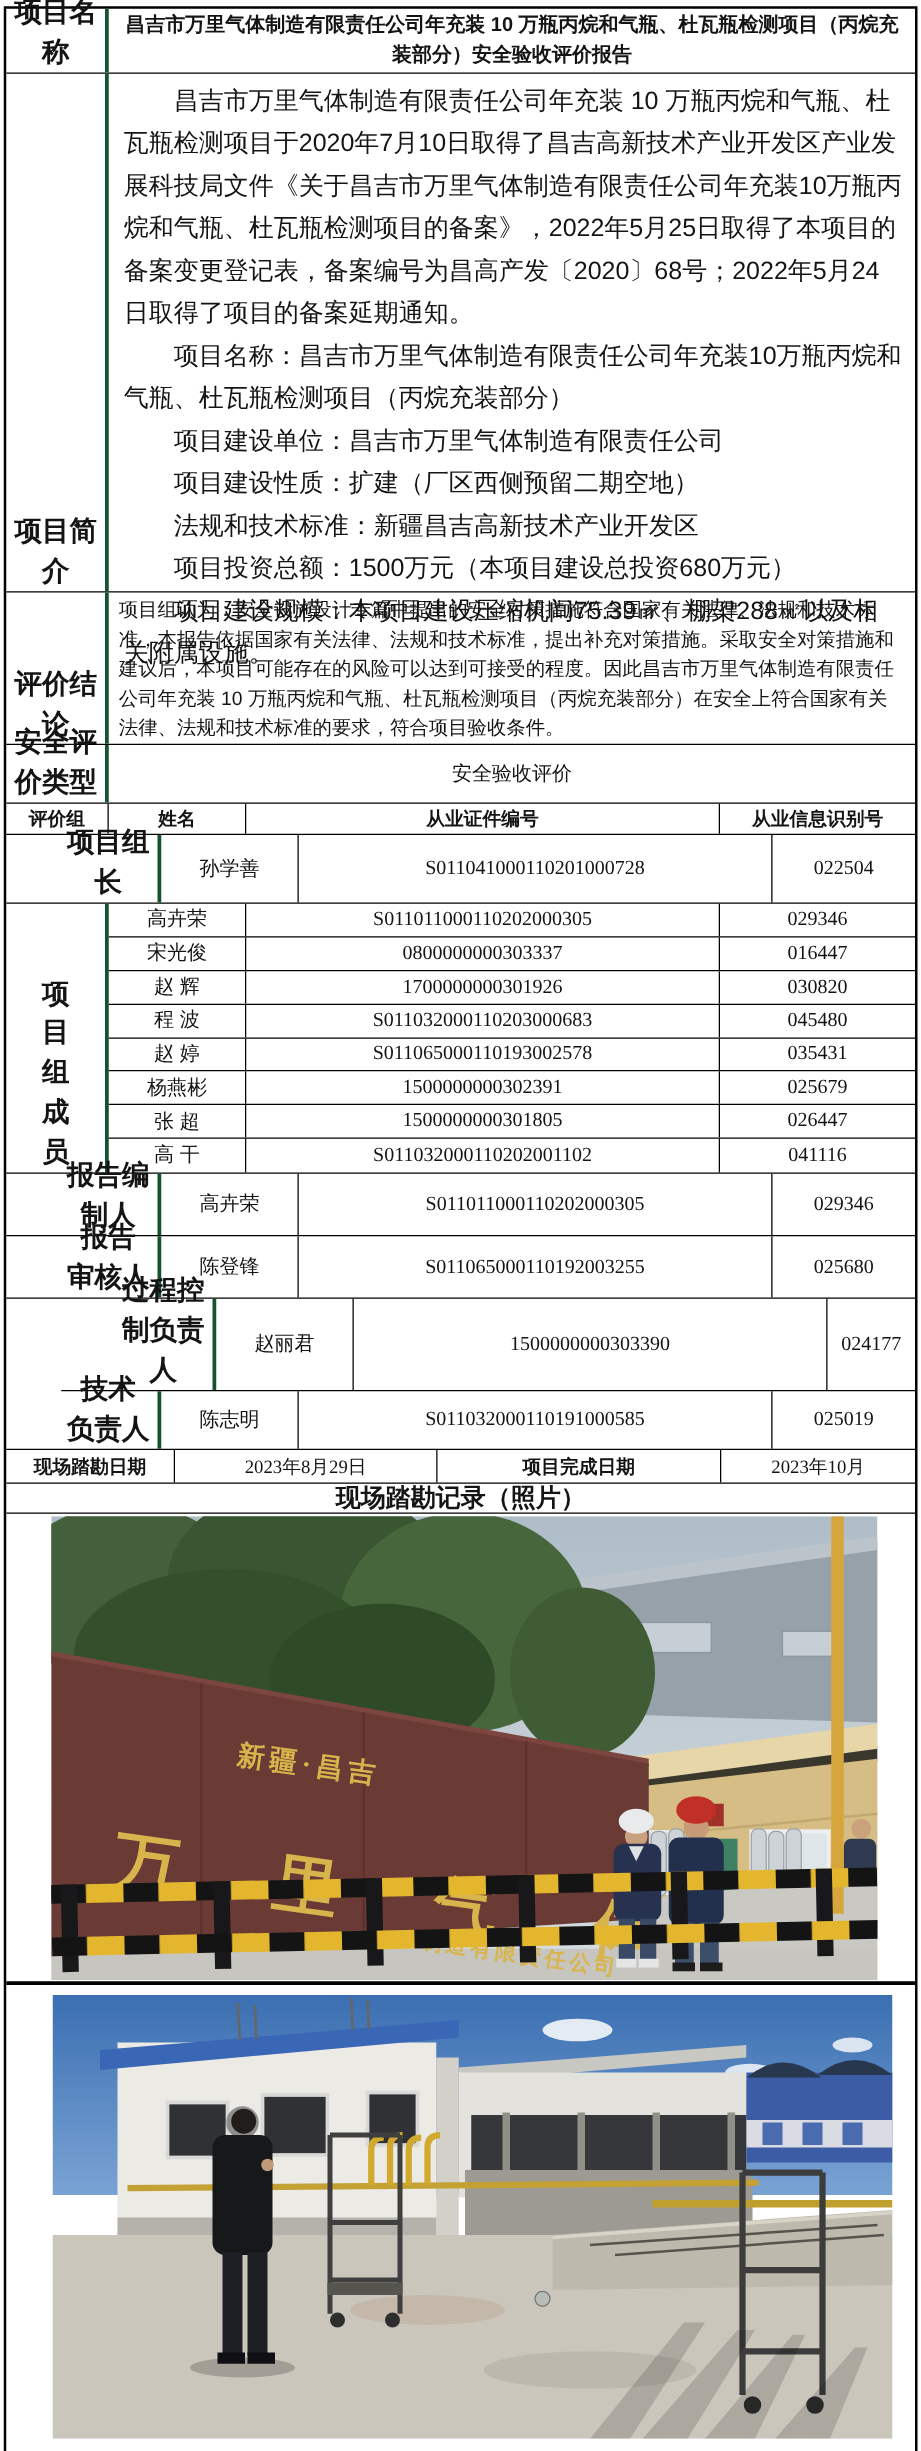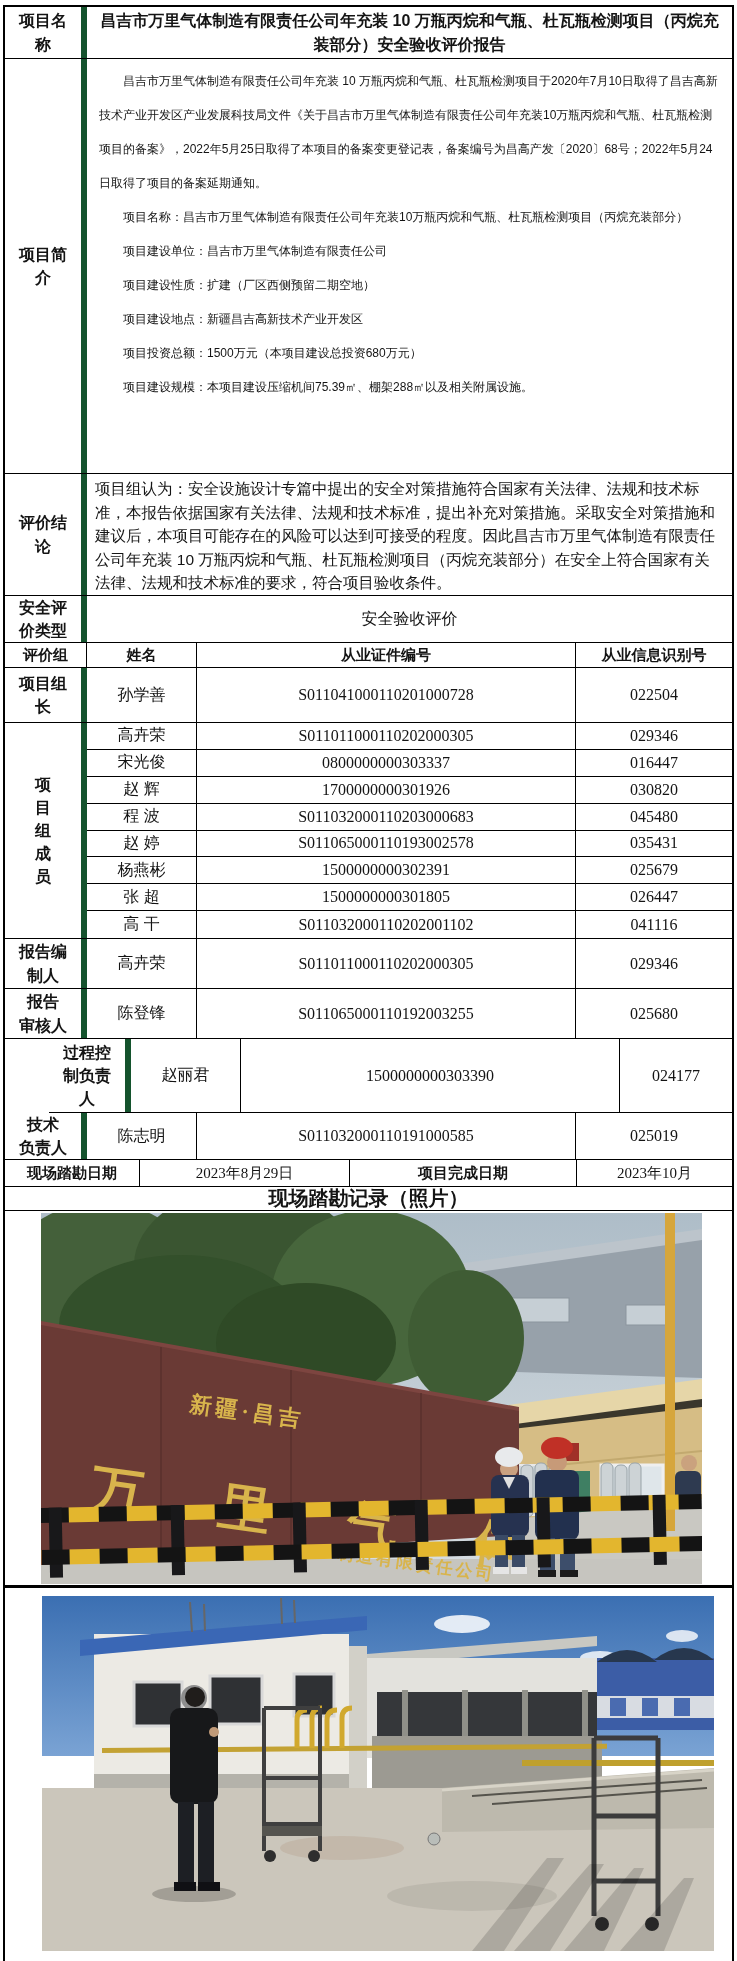--- a/index.html
+++ b/index.html
@@ -1,51 +1,51 @@
 <!DOCTYPE html>
 <html><head>
 <meta charset="utf-8">
 <style>
   * { box-sizing: border-box; margin: 0; padding: 0; }
   html,body { width: 737px; height: 1961px; background: #fff; overflow: hidden;
     font-family: "Liberation Sans","DejaVu Sans",sans-serif; color: #141414; }
   .doc { position: absolute; left: 3px; top: 5px; width: 731px; border: 2px solid #000; background:#fff; }
   .row { display: flex; border-bottom: 1px solid #000; }
   .row:last-child { border-bottom: none; }
-  .lblcell { width: 82px; flex: 0 0 82px; border-right: 6px solid #14532d;
-    display: flex; align-items: center; justify-content: center;
-    font-weight: bold; font-size: 16px; text-align: center; }
+  .lblcell { width: 82px; flex: 0 0 82px; border-right: 3px solid #14532d;
+    display: flex; align-items: flex-end; justify-content: center;
+    font-weight: bold; font-size: 22px; text-align: center; }
   .lbl { white-space: pre-line; line-height: 1.45; }
   .content { flex: 1; }
   .num { font-family: "Liberation Serif","DejaVu Serif",serif; }
 
   .r-title { height: 52px; }
   .r-title .content { display:flex; align-items:center; justify-content:center;
     font-weight:bold; font-size:16px; line-height:24px; text-align:center; padding:2px 12px; }
 
   .r-intro { height: 415px; }
-  .r-intro .content { padding: 5px 10px 0 12px; font-size: 12px; line-height: 34px; }
+  .r-intro .content { padding: 5px 10px 0 12px; font-size: 20px; line-height: 34px; }
   .r-intro p { text-indent: 2em; }
 
   .r-concl { height: 122px; }
   .r-concl .content { padding: 3px 8px 0 8px; font-size: 15.5px; line-height: 23.5px; }
 
   .r-etype { height: 47px; }
   .r-etype .content { display:flex; align-items:center; justify-content:center; font-size:16px; }
 
   .r-ghead { height: 25px; font-weight: bold; font-size: 15px; }
   .c-name  { width: 110px; flex: 0 0 110px; border-right: 1px solid #000;
     display:flex; align-items:center; justify-content:center; }
   .c-cert  { width: 379px; flex: 0 0 379px; border-right: 1px solid #000;
     display:flex; align-items:center; justify-content:center; }
   .c-id    { flex: 1; display:flex; align-items:center; justify-content:center; }
   .c-grp   { width: 82px; flex: 0 0 82px; border-right: 1px solid #000;
     display:flex; align-items:center; justify-content:center; }
 
-  .p-row { font-size: 16px; }
+  .p-row { font-size: 16px; padding-left: 42px; }
   .p-row .c-cert, .p-row .c-id { font-size: 16px; }
   .r-leader { height: 55px; }
   .r-members { height: 216px; }
   .memcol { flex: 1; display: flex; flex-direction: column; }
   .memrow { display: flex; height: 27px; border-bottom: 1px solid #000; font-size: 16px; }
   .memrow:last-child { border-bottom: none; }
   .r-writer { height: 50px; }
   .r-review { height: 50px; }
   .r-process { height: 74px; margin-left: 44px; }
   .r-tech { height: 47px; }
@@ -84,21 +84,21 @@
   <div class="row r-intro">
     <div class="lblcell">
         <span class="lbl">项目简
 介</span>
       </div>
     <div class="content">
       <p>昌吉市万里气体制造有限责任公司年充装 10 万瓶丙烷和气瓶、杜瓦瓶检测项目于2020年7月10日取得了昌吉高新技术产业开发区产业发展科技局文件《关于昌吉市万里气体制造有限责任公司年充装10万瓶丙烷和气瓶、杜瓦瓶检测项目的备案》，2022年5月25日取得了本项目的备案变更登记表，备案编号为昌高产发〔2020〕68号；2022年5月24日取得了项目的备案延期通知。</p>
       <p>项目名称：昌吉市万里气体制造有限责任公司年充装10万瓶丙烷和气瓶、杜瓦瓶检测项目（丙烷充装部分）</p>
       <p>项目建设单位：昌吉市万里气体制造有限责任公司</p>
       <p>项目建设性质：扩建（厂区西侧预留二期空地）</p>
-      <p>项目建设地点：新疆昌吉高新技术产业开发区</p>
+      <p>法规和技术标准：新疆昌吉高新技术产业开发区</p>
       <p>项目投资总额：1500万元（本项目建设总投资680万元）</p>
       <p>项目建设规模：本项目建设压缩机间75.39㎡、棚架288㎡以及相关附属设施。</p>
     </div>
   </div>
 
   <div class="row r-concl">
     <div class="lblcell">
         <span class="lbl">评价结
 论</span>
       </div>

